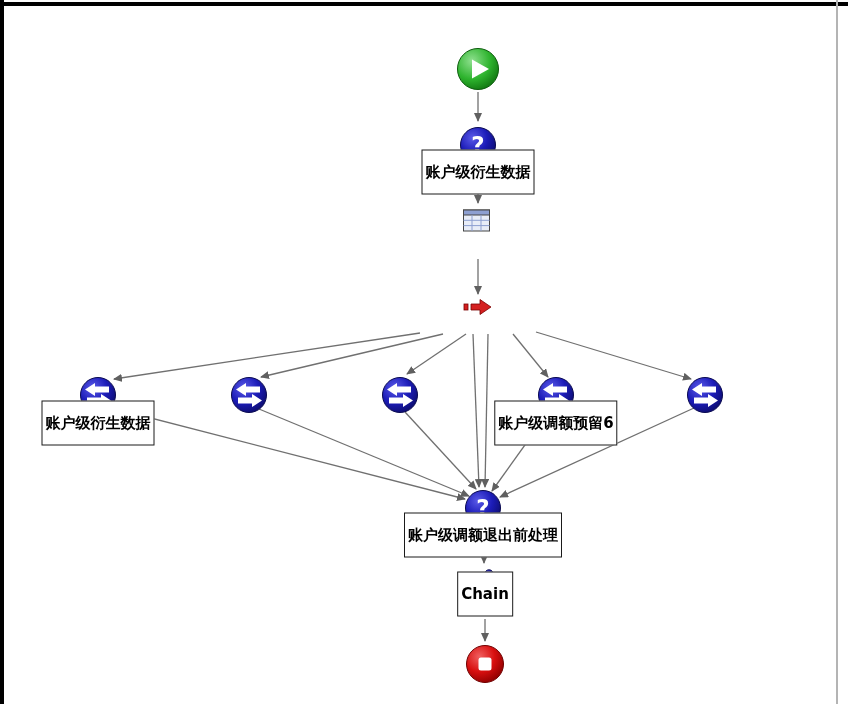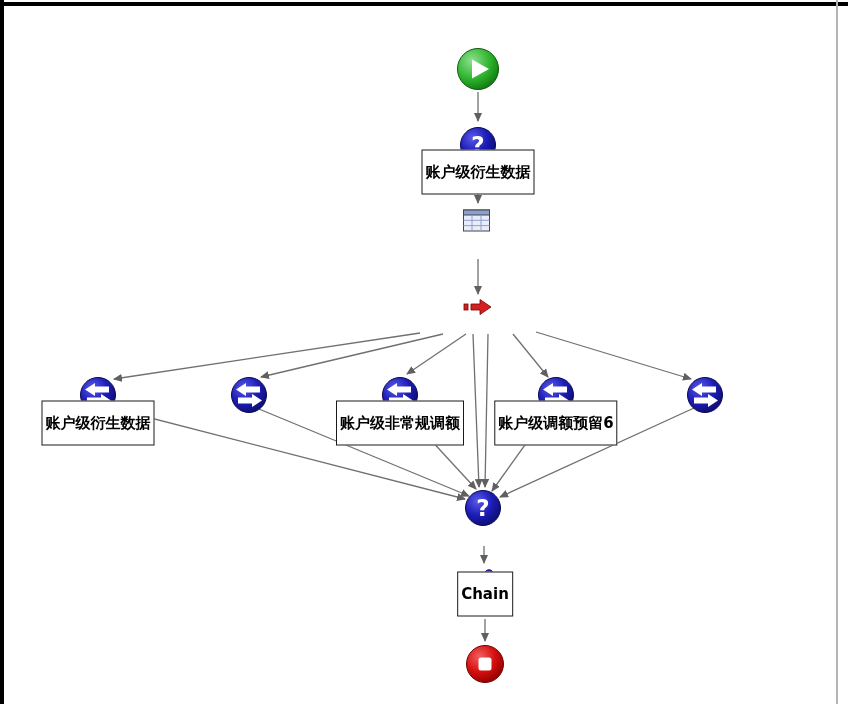--- a/index.html
+++ b/index.html
@@ -121,21 +121,20 @@
     </svg>
   </div>
 
   <div class="node" style="left:400px;top:395px">
     <svg width="38" height="38" viewBox="0 0 38 38">
       <circle cx="19" cy="19" r="17.5" fill="url(#gradBlue)" stroke="#0a0a50" stroke-width="1"></circle>
       <polygon points="6,13.5 16,7 16,10.5 30,10.5 30,16.5 16,16.5 16,20" fill="#ffffff"></polygon>
       <polygon points="32,24.5 22,18 22,21.5 8,21.5 8,27.5 22,27.5 22,31" fill="#ffffff"></polygon>
     </svg>
   </div>
-  <div class="nlabel" style="left:400px;top:423px">账户级非常规调额</div>
 
   <div class="node" style="left:556px;top:395px">
     <svg width="38" height="38" viewBox="0 0 38 38">
       <circle cx="19" cy="19" r="17.5" fill="url(#gradBlue)" stroke="#0a0a50" stroke-width="1"></circle>
       <polygon points="6,13.5 16,7 16,10.5 30,10.5 30,16.5 16,16.5 16,20" fill="#ffffff"></polygon>
       <polygon points="32,24.5 22,18 22,21.5 8,21.5 8,27.5 22,27.5 22,31" fill="#ffffff"></polygon>
     </svg>
   </div>
   <div class="nlabel" style="left:556px;top:423px">账户级调额预留6</div>
 
@@ -146,20 +145,21 @@
       <polygon points="32,24.5 22,18 22,21.5 8,21.5 8,27.5 22,27.5 22,31" fill="#ffffff"></polygon>
     </svg>
   </div>
 
   <div class="node" style="left:483px;top:508px">
     <svg width="38" height="38" viewBox="0 0 38 38">
       <circle cx="19" cy="19" r="17.5" fill="url(#gradBlue)" stroke="#0a0a50" stroke-width="1"></circle>
       <text x="19" y="27" text-anchor="middle" font-size="23" font-weight="bold" fill="#ffffff">?</text>
     </svg>
   </div>
+  <div class="nlabel" style="left:483px;top:535px">账户级调额退出前处理</div>
 
   <div class="node" style="left:485px;top:581px">
     <svg width="34" height="28" viewBox="0 0 34 28">
       <g stroke="#111111" stroke-width="1.3">
         <line x1="9" y1="17" x2="21" y2="7"></line>
         <line x1="9" y1="17" x2="24" y2="20"></line>
         <line x1="21" y1="7" x2="29" y2="12"></line>
       </g>
       <circle cx="9" cy="17" r="5" fill="url(#gradBlue)" stroke="#0a0a50"></circle>
       <circle cx="21" cy="7" r="4.2" fill="url(#gradBlue)" stroke="#0a0a50"></circle>

